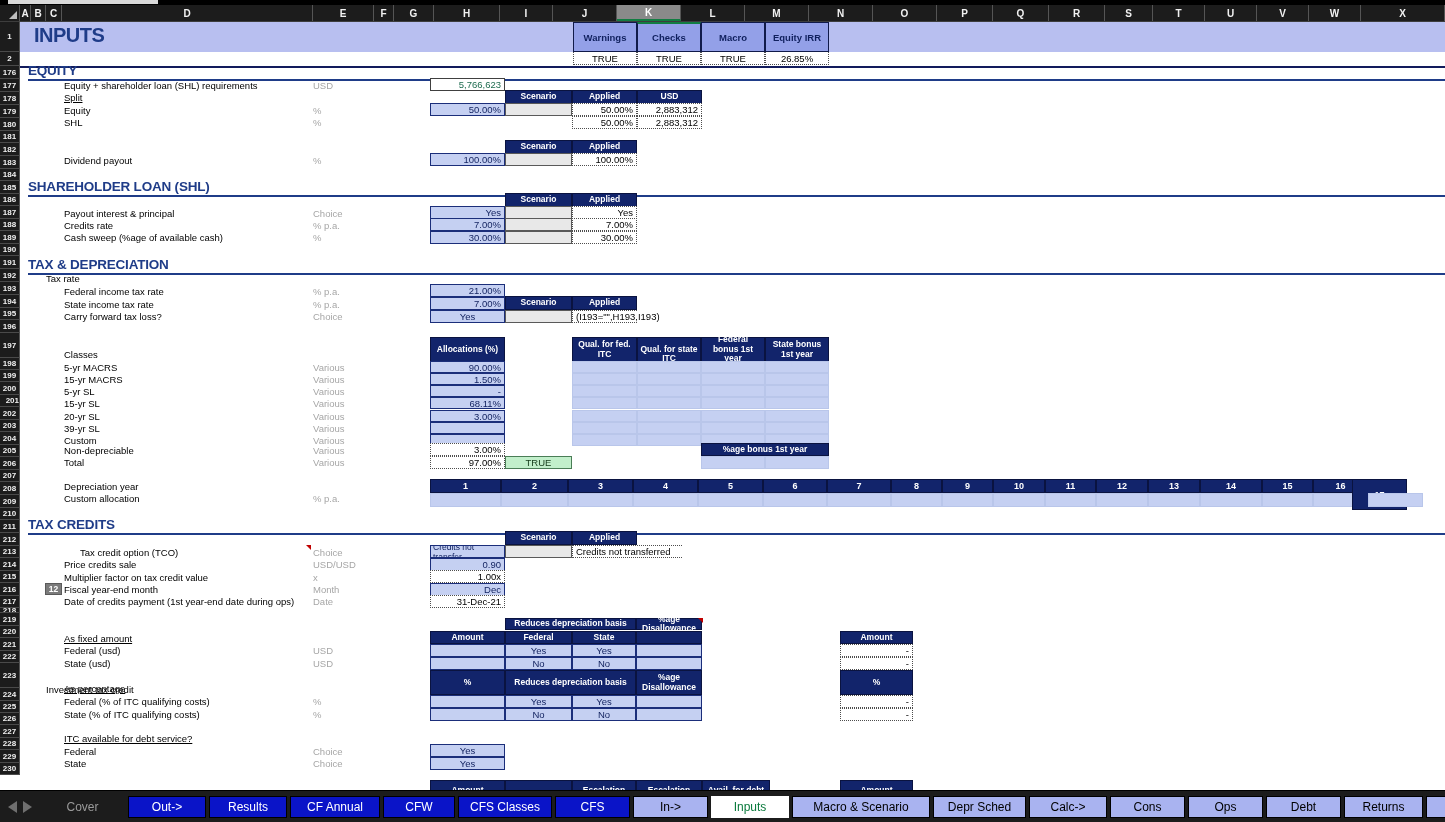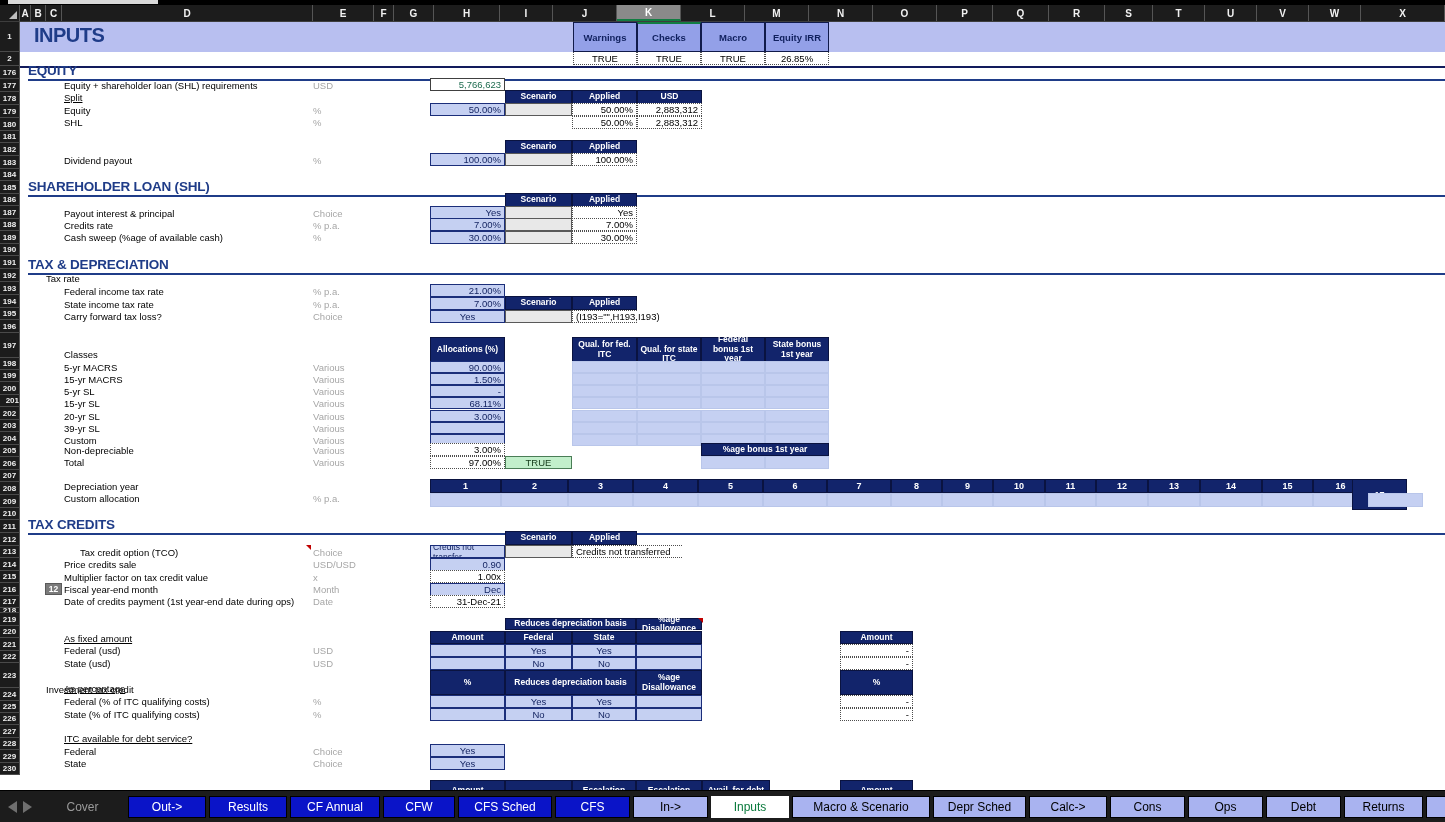--- a/index.html
+++ b/index.html
@@ -597,21 +597,21 @@
     <div class="navbtns">
       <div class="navarrow left"></div>
       <div class="navarrow right"></div>
     </div>
     <div id="tablist" style="display:flex; align-items:center;">
         <div class="tab plain" style="width: 85px;">Cover</div>
         <div class="tab blue" style="width: 78px;">Out-&gt;</div>
         <div class="tab blue" style="width: 78px;">Results</div>
         <div class="tab blue" style="width: 90px;">CF Annual</div>
         <div class="tab blue" style="width: 72px;">CFW</div>
-        <div class="tab blue" style="width: 94px;">CFS Sched</div>
+        <div class="tab blue" style="width: 94px;">CFS Classes</div>
         <div class="tab blue" style="width: 75px;">CFS</div>
         <div class="tab lav" style="width: 75px;">In-&gt;</div>
         <div class="tab active" style="width: 78px;">Inputs</div>
         <div class="tab lav" style="width: 138px;">Macro &amp; Scenario</div>
         <div class="tab lav" style="width: 93px;">Depr Sched</div>
         <div class="tab lav" style="width: 78px;">Calc-&gt;</div>
         <div class="tab lav" style="width: 75px;">Cons</div>
         <div class="tab lav" style="width: 75px;">Ops</div>
         <div class="tab lav" style="width: 75px;">Debt</div>
         <div class="tab lav" style="width: 79px;">Returns</div>

